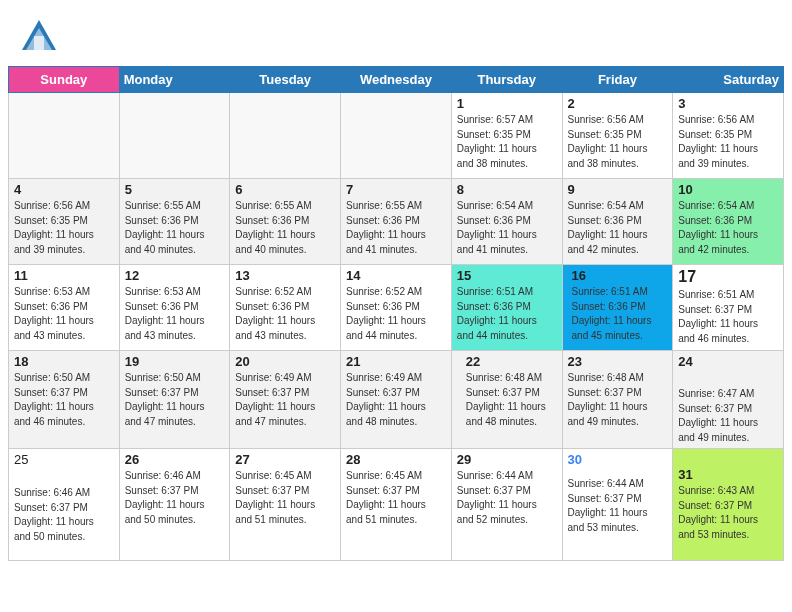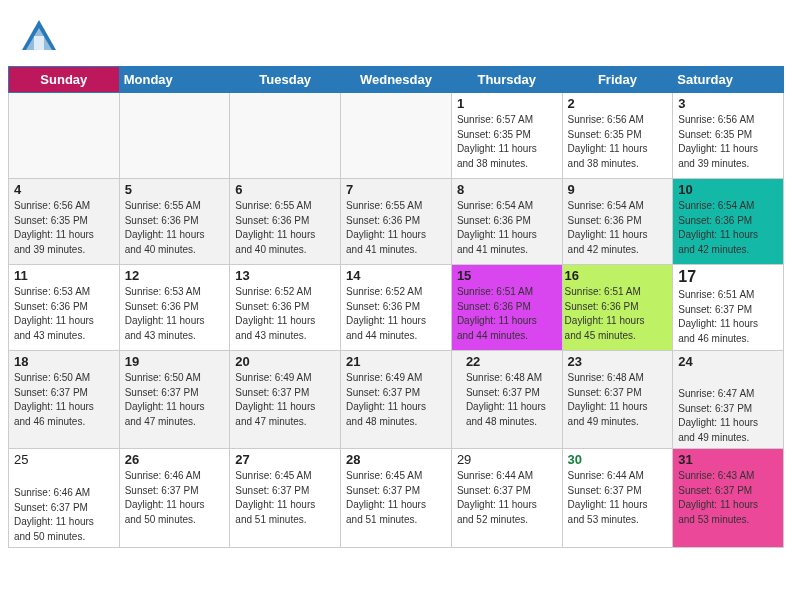--- a/index.html
+++ b/index.html
@@ -41,27 +41,27 @@
     </div>
     <div class="title-block">
       <div class="month-year"></div>
       <div class="location"></div>
     </div>
   </div>
 
   <table style="border-collapse:collapse;width:776px;margin:0 8px;">
     <thead>
       <tr>
-      <th class="day-header" style="background: #be185d; color: rgb(255, 255, 255); text-align: center; padding: 5px 4px; font-size: 13px; font-weight: bold; border: 1px solid rgb(41, 121, 184); width: 111px;">Sunday</th>
+      <th class="day-header" style="background: #ec4899; color: rgb(255, 255, 255); text-align: center; padding: 5px 4px; font-size: 13px; font-weight: bold; border: 1px solid rgb(41, 121, 184); width: 111px;">Sunday</th>
           <th class="day-header" style="background: rgb(41, 121, 184); color: rgb(255, 255, 255); text-align: left; padding: 5px 4px; font-size: 13px; font-weight: bold; border: 1px solid rgb(41, 121, 184); width: 111px;">Monday</th>
           <th class="day-header" style="background: rgb(41, 121, 184); color: rgb(255, 255, 255); text-align: center; padding: 5px 4px; font-size: 13px; font-weight: bold; border: 1px solid rgb(41, 121, 184); width: 111px;">Tuesday</th>
           <th class="day-header" style="background: rgb(41, 121, 184); color: rgb(255, 255, 255); text-align: center; padding: 5px 4px; font-size: 13px; font-weight: bold; border: 1px solid rgb(41, 121, 184); width: 111px;">Wednesday</th>
           <th class="day-header" style="background: rgb(41, 121, 184); color: rgb(255, 255, 255); text-align: center; padding: 5px 4px; font-size: 13px; font-weight: bold; border: 1px solid rgb(41, 121, 184); width: 111px;">Thursday</th>
           <th class="day-header" style="background: rgb(41, 121, 184); color: rgb(255, 255, 255); text-align: center; padding: 5px 4px; font-size: 13px; font-weight: bold; border: 1px solid rgb(41, 121, 184); width: 111px;">Friday</th>
-          <th class="day-header" style="background: rgb(41, 121, 184); color: rgb(255, 255, 255); text-align: left; padding: 5px 4px; font-size: 13px; font-weight: bold; border: 1px solid rgb(41, 121, 184); width: 111px;">Saturday</th>
+          <th class="day-header" style="background: rgb(41, 121, 184); color: rgb(255, 255, 255); text-align: right; padding: 5px 4px; font-size: 13px; font-weight: bold; border: 1px solid rgb(41, 121, 184); width: 111px;">Saturday</th>
         </tr>
     </thead>
     <tbody id="calendar-body">
     <tr>
           <td style="border: 1px solid rgb(204, 204, 204); vertical-align: top; padding: 3px 5px; font-size: 10.5px; color: rgb(51, 51, 51); background: rgb(248, 248, 248); width: 111px; height: 86px;"></td>
           <td style="border: 1px solid rgb(204, 204, 204); vertical-align: top; padding: 3px 5px; font-size: 10.5px; color: rgb(51, 51, 51); background: rgb(248, 248, 248); width: 111px; height: 86px;"></td>
           <td style="border: 1px solid rgb(204, 204, 204); vertical-align: top; padding: 3px 5px; font-size: 10.5px; color: rgb(51, 51, 51); background: rgb(248, 248, 248); width: 111px; height: 86px;"></td>
           <td style="border: 1px solid rgb(204, 204, 204); vertical-align: top; padding: 3px 5px; font-size: 10.5px; color: rgb(51, 51, 51); background: rgb(248, 248, 248); width: 111px; height: 86px;"></td>
           <td style="border: 1px solid rgb(204, 204, 204); vertical-align: top; padding: 3px 5px; font-size: 10.5px; color: rgb(51, 51, 51); background: rgb(255, 255, 255); width: 111px; height: 86px;">
             <div style="font-size: 13px; font-weight: bold; margin-bottom: 2px; color: rgb(34, 34, 34);">1</div>
@@ -94,21 +94,21 @@
             <div style="font-size: 10px; color: rgb(51, 51, 51); line-height: 1.45;"><span>Sunrise: 6:55 AM</span><br><span>Sunset: 6:36 PM</span><br><span>Daylight: 11 hours</span><br><span>and 41 minutes.</span></div>
           </td>
           <td style="border: 1px solid rgb(204, 204, 204); vertical-align: top; padding: 3px 5px; font-size: 10.5px; color: rgb(51, 51, 51); background: rgb(242, 242, 242); width: 111px; height: 86px;">
             <div style="font-size: 13px; font-weight: bold; margin-bottom: 2px; color: rgb(34, 34, 34);">8</div>
             <div style="font-size: 10px; color: rgb(51, 51, 51); line-height: 1.45;"><span>Sunrise: 6:54 AM</span><br><span>Sunset: 6:36 PM</span><br><span>Daylight: 11 hours</span><br><span>and 41 minutes.</span></div>
           </td>
           <td style="border: 1px solid rgb(204, 204, 204); vertical-align: top; padding: 3px 5px; font-size: 10.5px; color: rgb(51, 51, 51); background: rgb(242, 242, 242); width: 111px; height: 86px;">
             <div style="font-size: 13px; font-weight: bold; margin-bottom: 2px; color: rgb(34, 34, 34);">9</div>
             <div style="font-size: 10px; color: rgb(51, 51, 51); line-height: 1.45;"><span>Sunrise: 6:54 AM</span><br><span>Sunset: 6:36 PM</span><br><span>Daylight: 11 hours</span><br><span>and 42 minutes.</span></div>
           </td>
-          <td style="border: 1px solid rgb(204, 204, 204); vertical-align: top; padding: 3px 5px; font-size: 10.5px; color: rgb(51, 51, 51); background: #14b8a6; width: 111px; height: 86px; margin-left: 16px;">
+          <td style="border: 1px solid rgb(204, 204, 204); vertical-align: top; padding: 3px 5px; font-size: 10.5px; color: rgb(51, 51, 51); background: #86efac; width: 111px; height: 86px; margin-left: 16px;">
             <div style="font-size: 13px; font-weight: bold; margin-bottom: 2px; color: rgb(34, 34, 34);">10</div>
             <div style="font-size: 10px; color: rgb(51, 51, 51); line-height: 1.45;"><span>Sunrise: 6:54 AM</span><br><span>Sunset: 6:36 PM</span><br><span>Daylight: 11 hours</span><br><span>and 42 minutes.</span></div>
           </td>
         </tr>
         <tr>
           <td style="border: 1px solid rgb(204, 204, 204); vertical-align: top; padding: 3px 5px; font-size: 10.5px; color: rgb(51, 51, 51); background: rgb(255, 255, 255); width: 111px; height: 86px;">
             <div style="font-size: 13px; font-weight: bold; margin-bottom: 2px; color: rgb(34, 34, 34);">11</div>
             <div style="font-size: 10px; color: rgb(51, 51, 51); line-height: 1.45;"><span>Sunrise: 6:53 AM</span><br><span>Sunset: 6:36 PM</span><br><span>Daylight: 11 hours</span><br><span>and 43 minutes.</span></div>
           </td>
           <td style="border: 1px solid rgb(204, 204, 204); vertical-align: top; padding: 3px 5px; font-size: 10.5px; color: rgb(51, 51, 51); background: rgb(255, 255, 255); width: 111px; height: 86px;">
@@ -116,25 +116,25 @@
             <div style="font-size: 10px; color: rgb(51, 51, 51); line-height: 1.45;"><span>Sunrise: 6:53 AM</span><br><span>Sunset: 6:36 PM</span><br><span>Daylight: 11 hours</span><br><span>and 43 minutes.</span></div>
           </td>
           <td style="border: 1px solid rgb(204, 204, 204); vertical-align: top; padding: 3px 5px; font-size: 10.5px; color: rgb(51, 51, 51); background: rgb(255, 255, 255); width: 111px; height: 86px;">
             <div style="font-size: 13px; font-weight: bold; margin-bottom: 2px; color: rgb(34, 34, 34);">13</div>
             <div style="font-size: 10px; color: rgb(51, 51, 51); line-height: 1.45;"><span>Sunrise: 6:52 AM</span><br><span>Sunset: 6:36 PM</span><br><span>Daylight: 11 hours</span><br><span>and 43 minutes.</span></div>
           </td>
           <td style="border: 1px solid rgb(204, 204, 204); vertical-align: top; padding: 3px 5px; font-size: 10.5px; color: rgb(51, 51, 51); background: rgb(255, 255, 255); width: 111px; height: 86px;">
             <div style="font-size: 13px; font-weight: bold; margin-bottom: 2px; color: rgb(34, 34, 34);">14</div>
             <div style="font-size: 10px; color: rgb(51, 51, 51); line-height: 1.45;"><span>Sunrise: 6:52 AM</span><br><span>Sunset: 6:36 PM</span><br><span>Daylight: 11 hours</span><br><span>and 44 minutes.</span></div>
           </td>
-          <td style="border: 1px solid rgb(204, 204, 204); vertical-align: top; padding: 3px 5px; font-size: 10.5px; color: rgb(51, 51, 51); background: #d946ef; width: 111px; height: 86px;">
+          <td style="border: 1px solid rgb(204, 204, 204); vertical-align: top; padding: 3px 5px; font-size: 10.5px; color: rgb(51, 51, 51); background: #5eead4; width: 111px; height: 86px;">
             <div style="font-size: 13px; font-weight: bold; margin-bottom: 2px; color: rgb(34, 34, 34);">15</div>
             <div style="font-size: 10px; color: rgb(51, 51, 51); line-height: 1.45;"><span>Sunrise: 6:51 AM</span><br><span>Sunset: 6:36 PM</span><br><span>Daylight: 11 hours</span><br><span>and 44 minutes.</span></div>
           </td>
-          <td style="border: 1px solid rgb(204, 204, 204); vertical-align: top; padding: 3px 2px; font-size: 10.5px; color: rgb(51, 51, 51); background: #bef264; width: 111px; height: 86px;">
+          <td style="border: 1px solid rgb(204, 204, 204); vertical-align: top; padding: 3px 9px; font-size: 10.5px; color: rgb(51, 51, 51); background: #0ea5e9; width: 111px; height: 86px;">
             <div style="font-size: 13px; font-weight: bold; margin-bottom: 2px; color: rgb(34, 34, 34);">16</div>
             <div style="font-size: 10px; color: rgb(51, 51, 51); line-height: 1.45;"><span>Sunrise: 6:51 AM</span><br><span>Sunset: 6:36 PM</span><br><span>Daylight: 11 hours</span><br><span>and 45 minutes.</span></div>
           </td>
           <td style="border: 1px solid rgb(204, 204, 204); vertical-align: top; padding: 3px 5px; font-size: 10.5px; color: rgb(51, 51, 51); background: rgb(255, 255, 255); width: 111px; height: 86px;">
             <div style="font-size: 16px; font-weight: bold; margin-bottom: 2px; color: rgb(34, 34, 34);">17</div>
             <div style="font-size: 10px; color: rgb(51, 51, 51); line-height: 1.45;"><span>Sunrise: 6:51 AM</span><br><span>Sunset: 6:37 PM</span><br><span>Daylight: 11 hours</span><br><span>and 46 minutes.</span></div>
           </td>
         </tr>
         <tr>
           <td style="border: 1px solid rgb(204, 204, 204); vertical-align: top; padding: 3px 5px; font-size: 10.5px; color: rgb(51, 51, 51); background: rgb(242, 242, 242); width: 111px; height: 86px;">
@@ -177,27 +177,27 @@
           </td>
           <td style="border: 1px solid rgb(204, 204, 204); vertical-align: top; padding: 3px 5px; font-size: 10.5px; color: rgb(51, 51, 51); background: rgb(255, 255, 255); width: 111px; height: 86px;">
             <div style="font-size: 13px; font-weight: bold; margin-bottom: 2px; color: rgb(34, 34, 34);">27</div>
             <div style="font-size: 10px; color: rgb(51, 51, 51); line-height: 1.45;"><span>Sunrise: 6:45 AM</span><br><span>Sunset: 6:37 PM</span><br><span>Daylight: 11 hours</span><br><span>and 51 minutes.</span></div>
           </td>
           <td style="border: 1px solid rgb(204, 204, 204); vertical-align: top; padding: 3px 5px; font-size: 10.5px; color: rgb(51, 51, 51); background: rgb(255, 255, 255); width: 111px; height: 86px;">
             <div style="font-size: 13px; font-weight: bold; margin-bottom: 2px; color: rgb(34, 34, 34);">28</div>
             <div style="font-size: 10px; color: rgb(51, 51, 51); line-height: 1.45;"><span>Sunrise: 6:45 AM</span><br><span>Sunset: 6:37 PM</span><br><span>Daylight: 11 hours</span><br><span>and 51 minutes.</span></div>
           </td>
           <td style="border: 1px solid rgb(204, 204, 204); vertical-align: top; padding: 3px 5px; font-size: 10.5px; color: rgb(51, 51, 51); background: rgb(255, 255, 255); width: 111px; height: 86px;">
-            <div style="font-size: 13px; font-weight: normal; margin-bottom: 2px; color: rgb(34, 34, 34);">29</div>
+            <div style="font-size: 13px; font-weight: bold; margin-bottom: 2px; color: rgb(34, 34, 34);">29</div>
             <div style="font-size: 10px; color: rgb(51, 51, 51); line-height: 1.45;"><span>Sunrise: 6:44 AM</span><br><span>Sunset: 6:37 PM</span><br><span>Daylight: 11 hours</span><br><span>and 52 minutes.</span></div>
           </td>
           <td style="border: 1px solid rgb(204, 204, 204); vertical-align: top; padding: 3px 5px; font-size: 10.5px; color: rgb(51, 51, 51); background: rgb(255, 255, 255); width: 111px; height: 86px;">
-            <div style="font-size: 13px; font-weight: bold; margin-bottom: 2px; color: #15803d;">30</div>
+            <div style="font-size: 13px; font-weight: bold; margin-bottom: 10px; color: #3b82f6;">30</div>
             <div style="font-size: 10px; color: rgb(51, 51, 51); line-height: 1.45;"><span>Sunrise: 6:44 AM</span><br><span>Sunset: 6:37 PM</span><br><span>Daylight: 11 hours</span><br><span>and 53 minutes.</span></div>
           </td>
-          <td style="border: 1px solid rgb(204, 204, 204); vertical-align: top; padding: 3px 5px; font-size: 10.5px; color: rgb(51, 51, 51); background: #ec4899; width: 111px; height: 86px;">
+          <td style="border: 1px solid rgb(204, 204, 204); vertical-align: top; padding: 18px 5px; font-size: 10.5px; color: rgb(51, 51, 51); background: #bef264; width: 111px; height: 86px;">
             <div style="font-size: 13px; font-weight: bold; margin-bottom: 2px; color: rgb(34, 34, 34);">31</div>
             <div style="font-size: 10px; color: rgb(51, 51, 51); line-height: 1.45;"><span>Sunrise: 6:43 AM</span><br><span>Sunset: 6:37 PM</span><br><span>Daylight: 11 hours</span><br><span>and 53 minutes.</span></div>
           </td>
         </tr>
       </tbody>
   </table>
 </div>
 
 </body></html>

